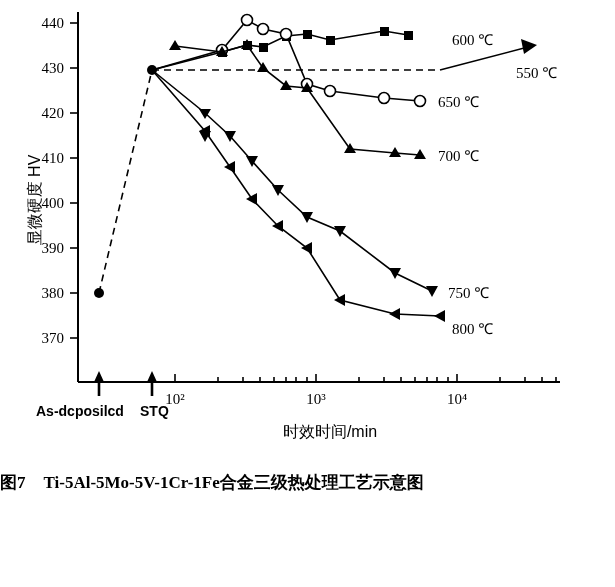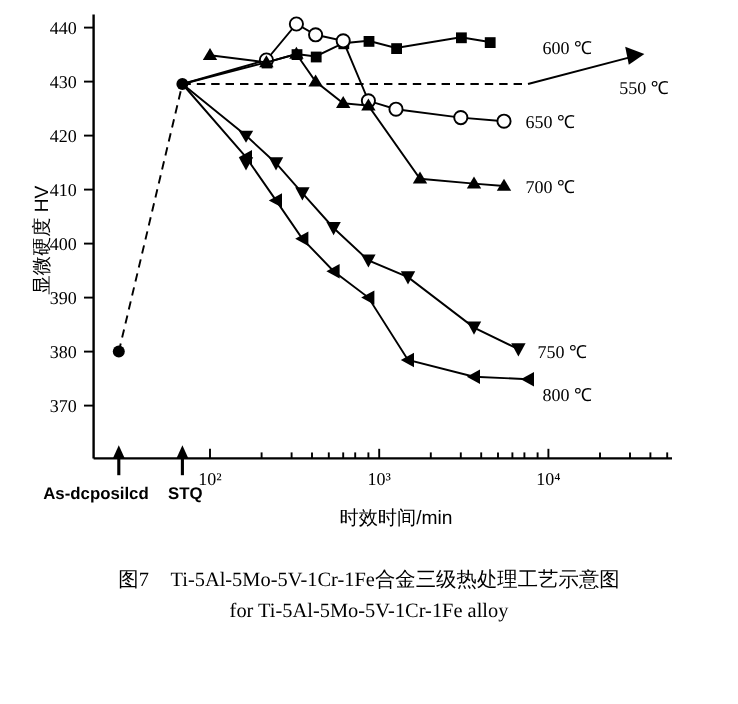--- a/index.html
+++ b/index.html
@@ -64,22 +64,22 @@
     fill: none;
     stroke: #000;
     stroke-width: 1.6;
     stroke-dasharray: 7 5;
   }
   .caption {
     position: absolute;
     left: 0;
     top: 470px;
     width: 615px;
-    text-align: center;
-    font-family: "Liberation Serif", serif;
+    font-family: "Liberation Serif", serif;
+    font-weight: bold;
   }
   .cap-line {
     font-size: 17px;
     line-height: 26px;
     color: #000;
   }
   .cap-line.cn {
     font-family: "Liberation Serif", serif;
   }
   .cap-tag {
@@ -236,14 +236,13 @@
       <text class="serieslabel" x="516" y="78">550 ℃</text>
     </g>
 
   </svg>
 </div>
 
 <div class="caption">
   <div class="cap-line cn">
     <span class="cap-tag">图7</span><span>Ti-5Al-5Mo-5V-1Cr-1Fe合金三级热处理工艺示意图</span>
   </div>
-  <div class="cap-line">for Ti-5Al-5Mo-5V-1Cr-1Fe alloy</div>
 </div>
 
 </body></html>

